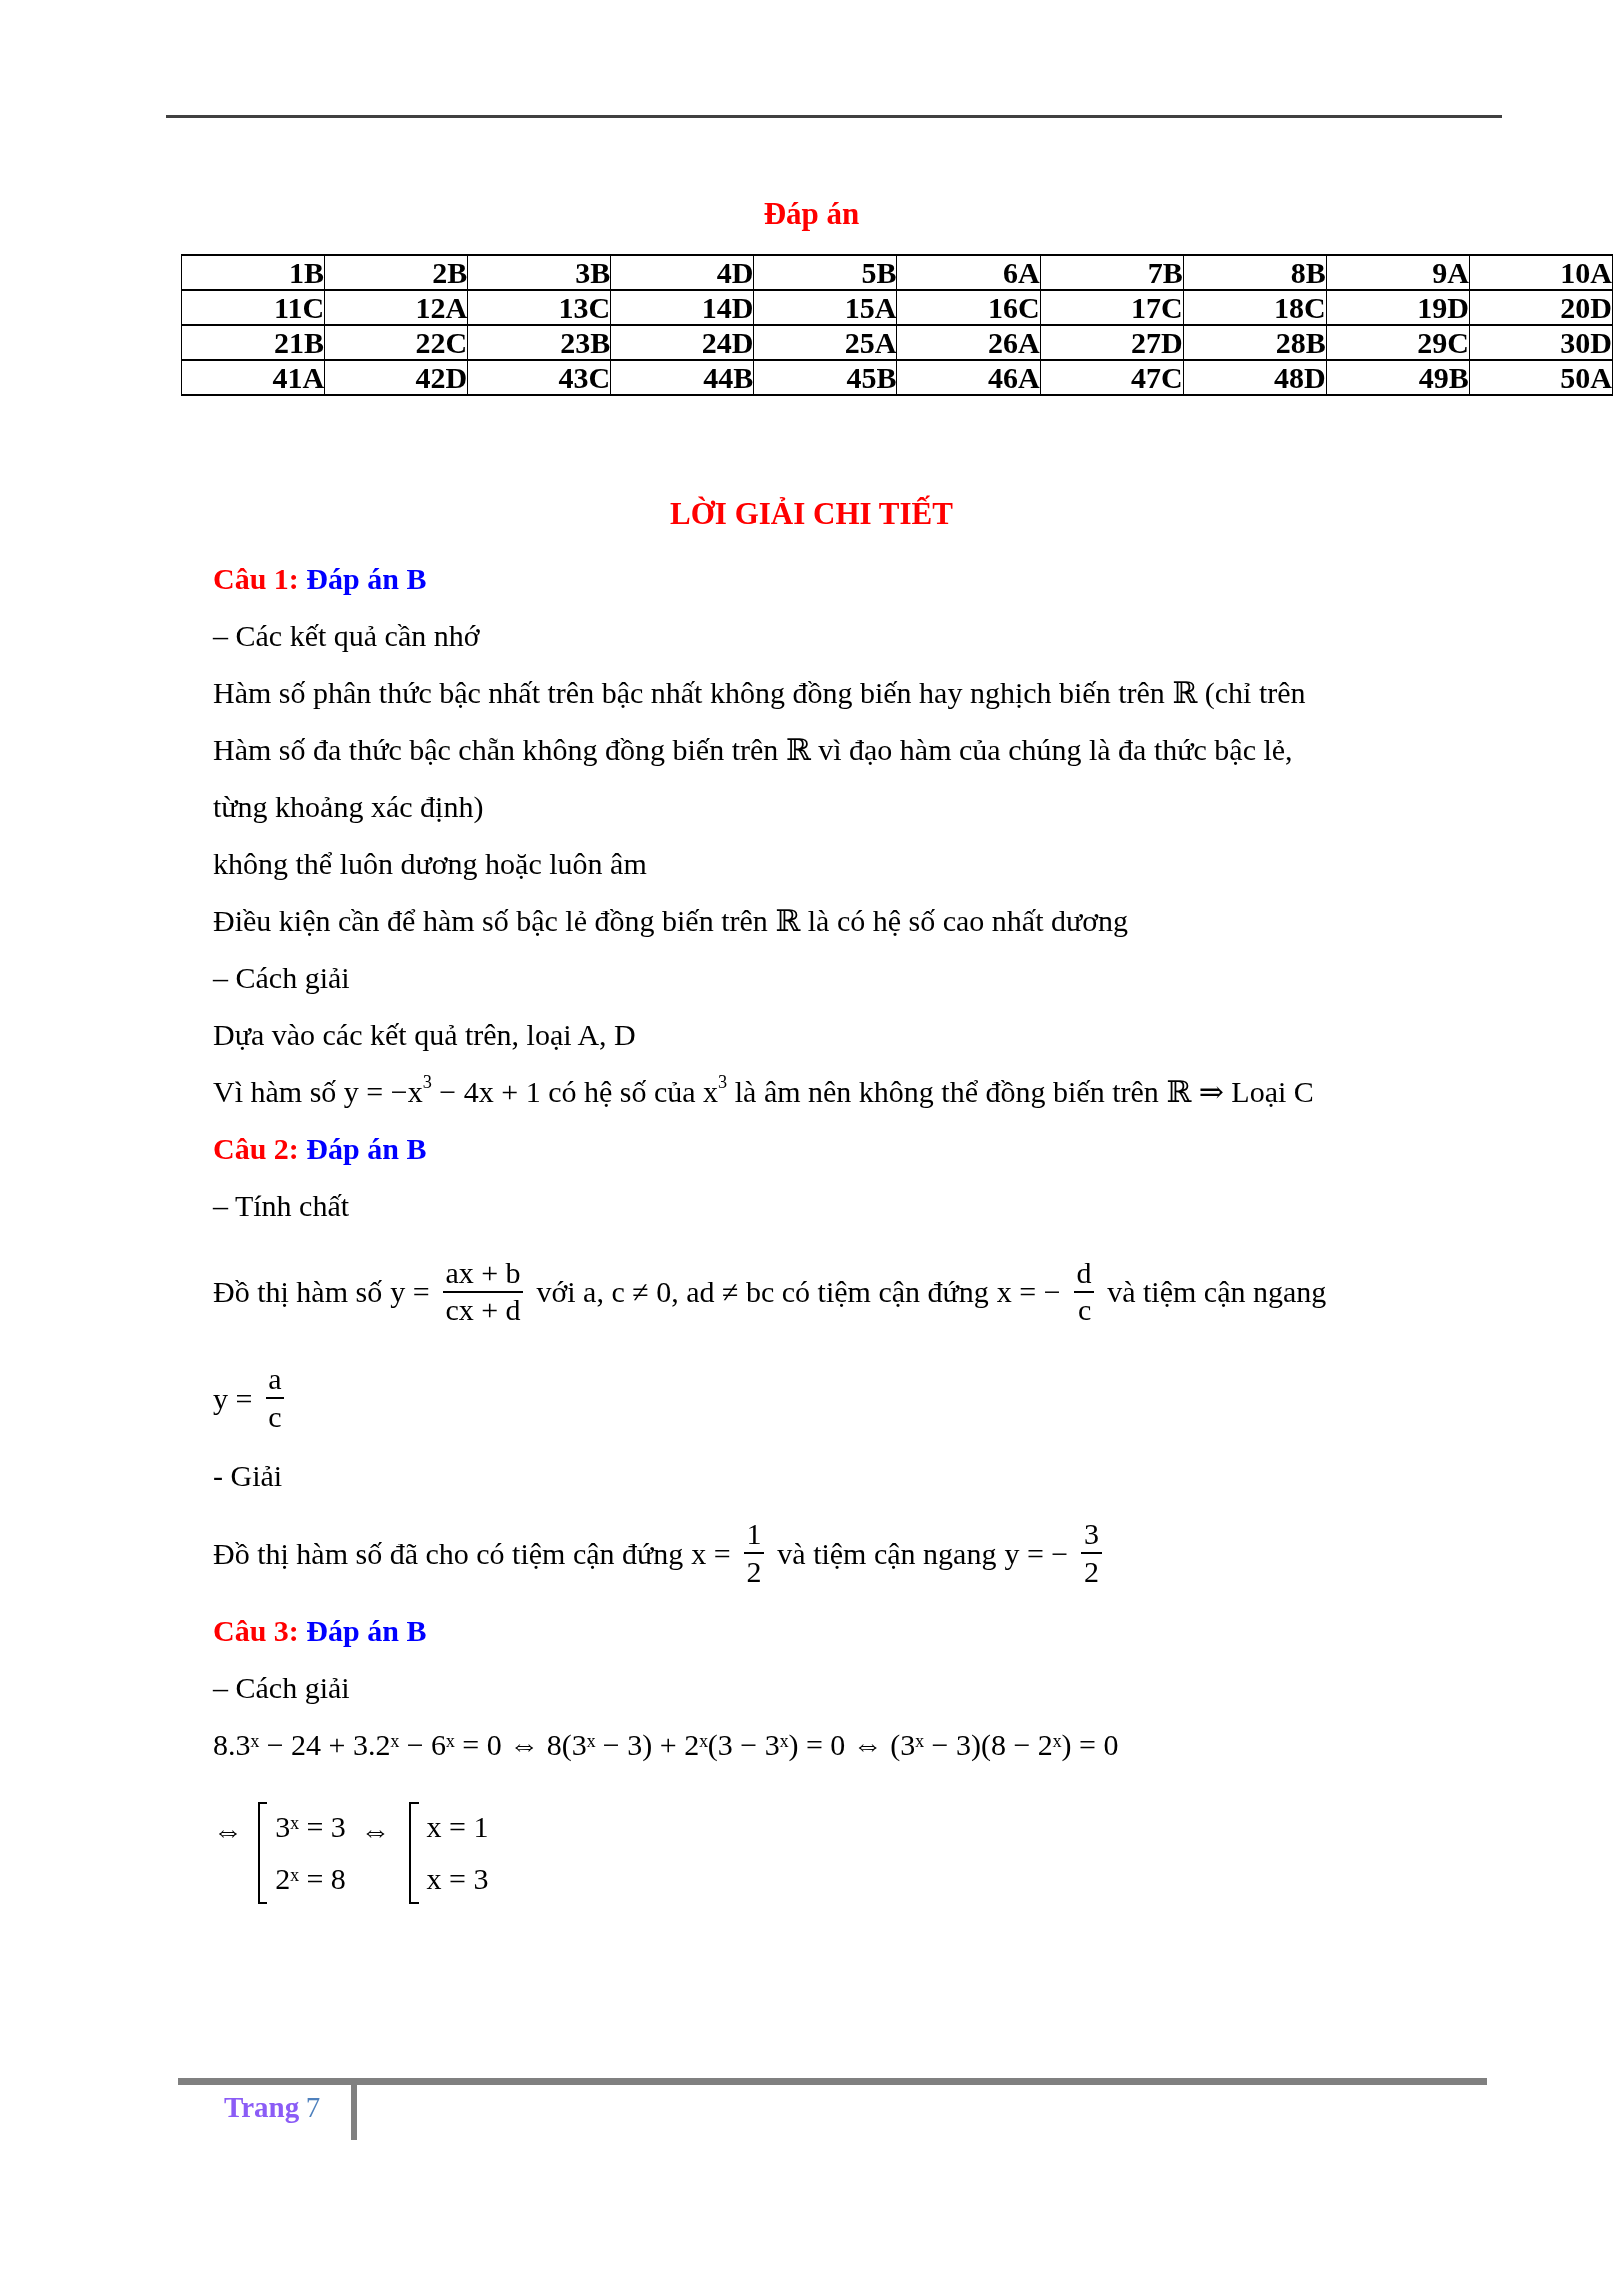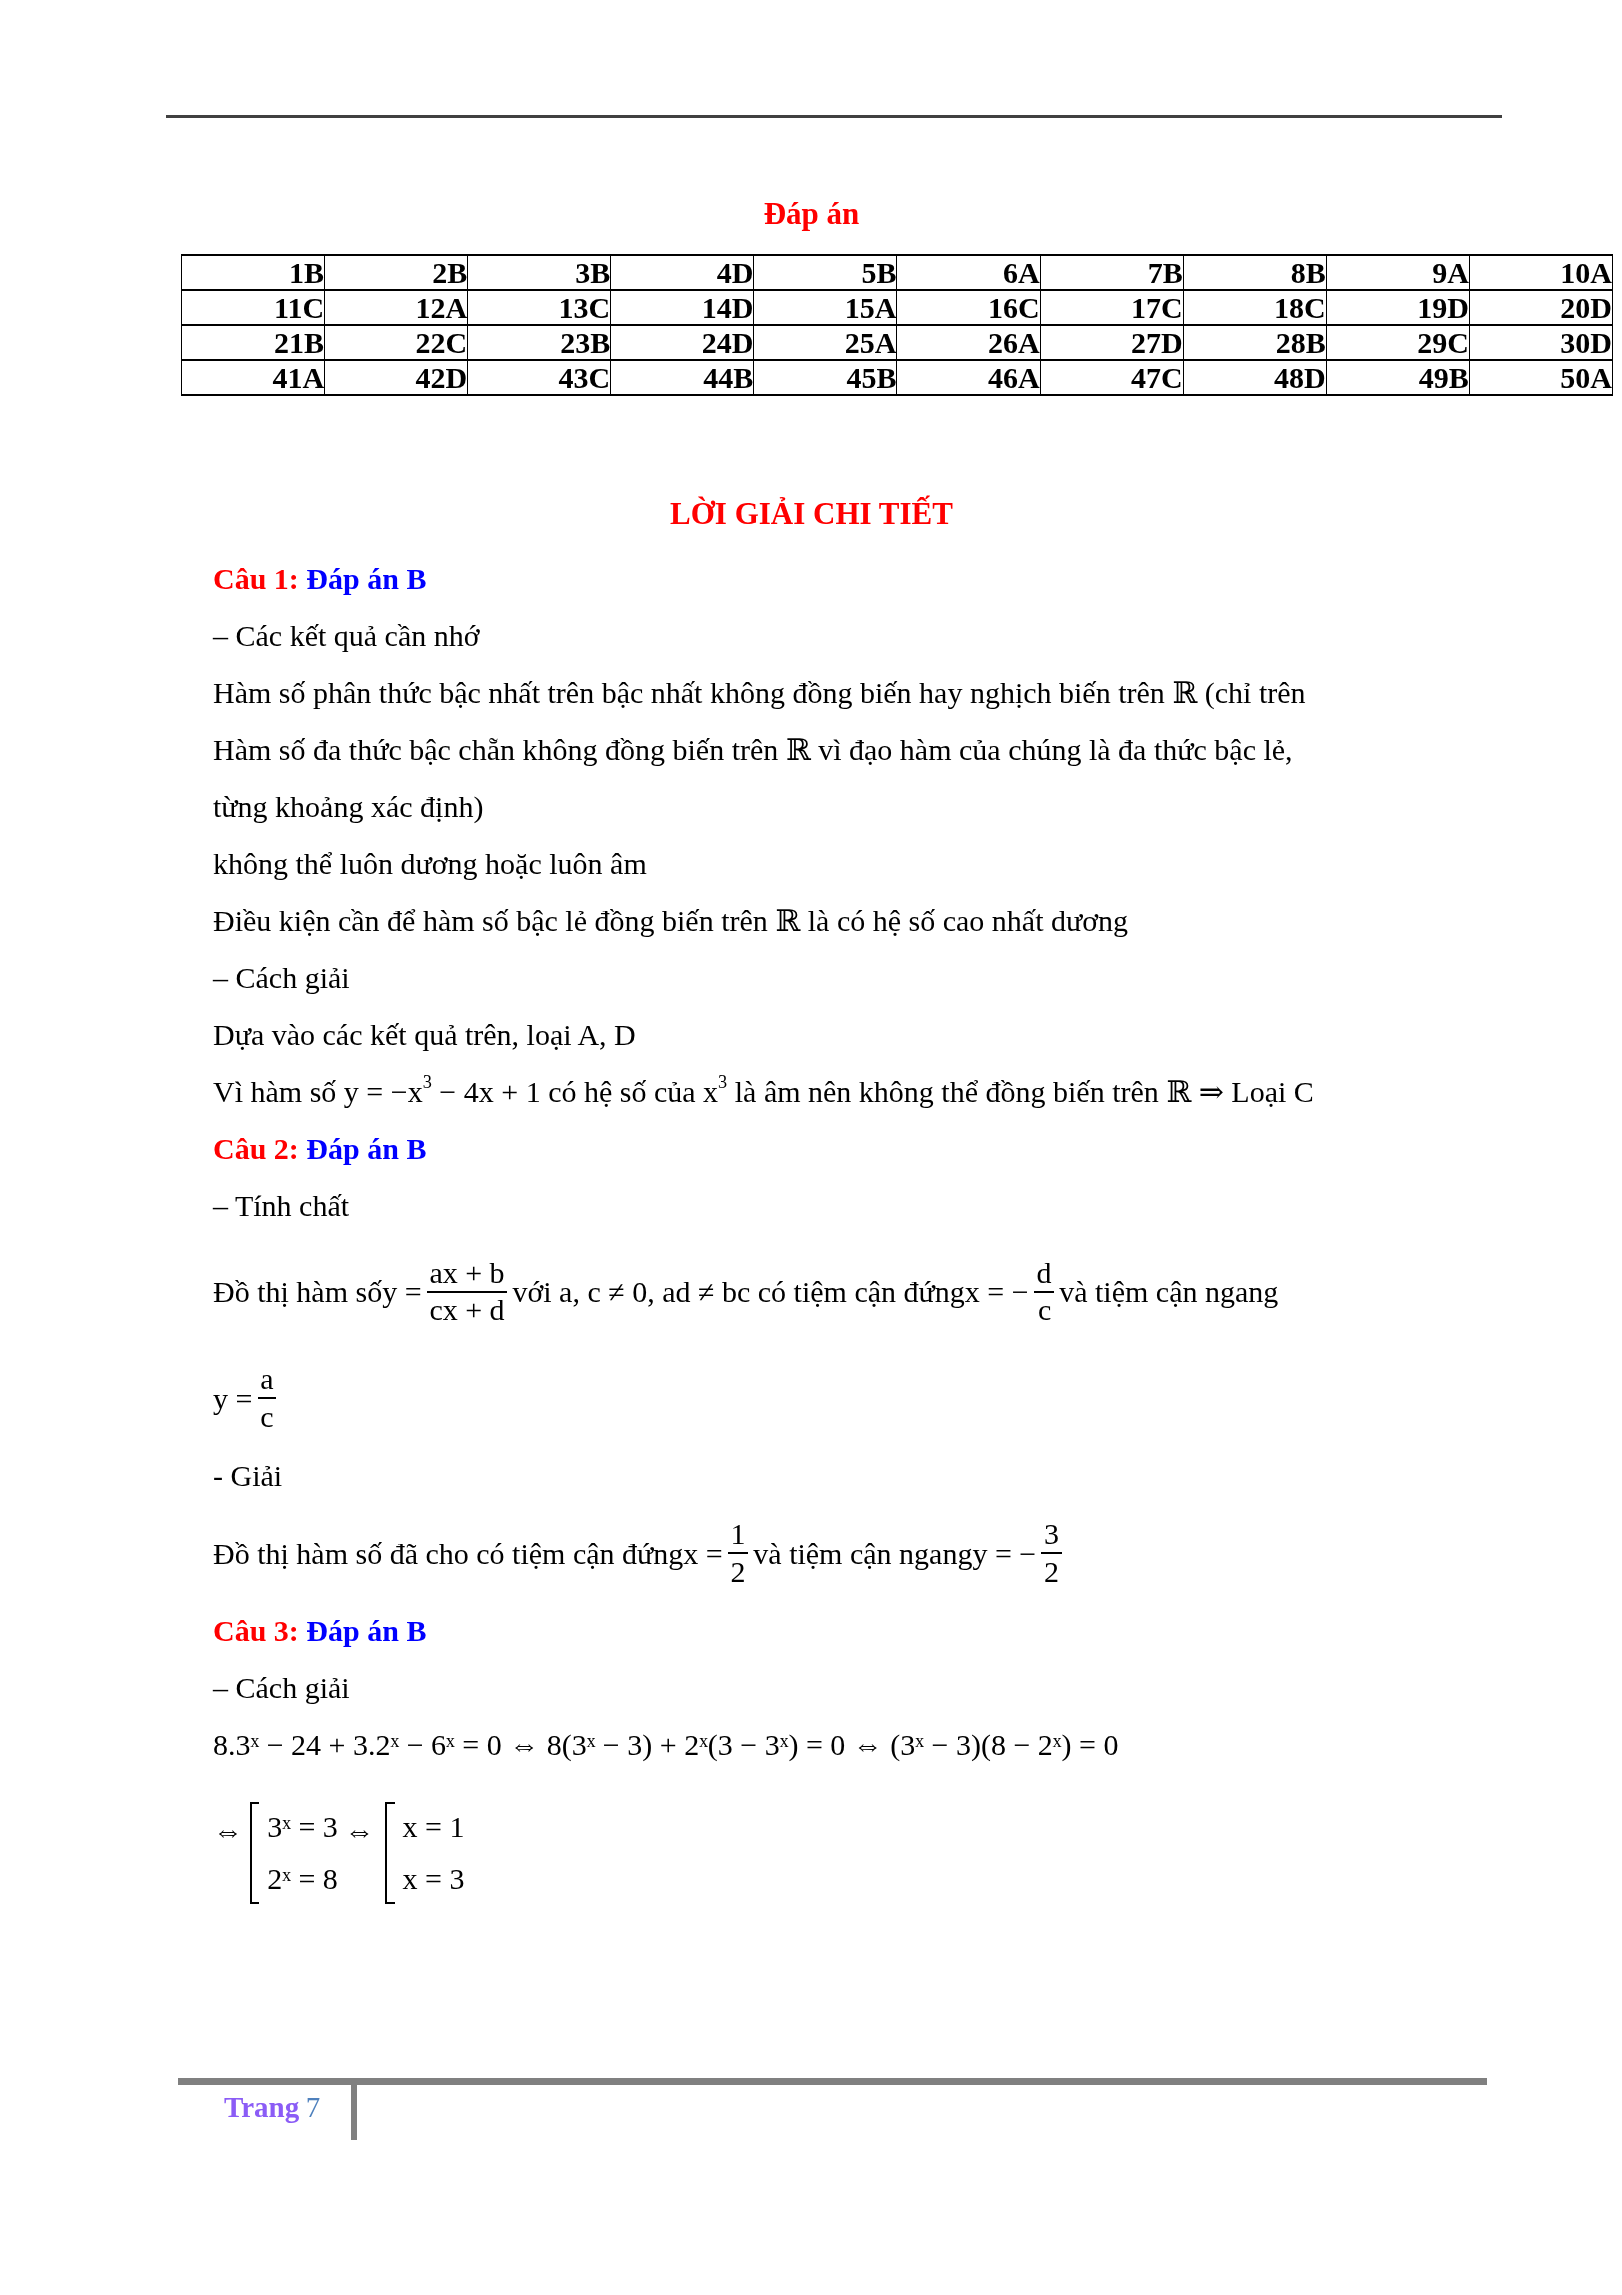--- a/index.html
+++ b/index.html
@@ -15,21 +15,21 @@
   .t-loigiai { top:496px; font-size:31px; }
   .content { position:absolute; left:213px; top:550px; width:1243px; font-size:30px; line-height:57px; }
   .line { white-space:nowrap; height:57px; }
   .q-head { font-weight:bold; }
   .q-red { color:#ff0000; }
   .q-blue { color:#0000ff; }
   .math { font-family:"Liberation Serif", serif; }
   .frac { display:inline-block; vertical-align:middle; text-align:right; margin:0 5.2px; line-height:1; }
   .frac .num { display:block; padding:0 2.6px 2.6px; border-bottom:2px solid #000; }
   .frac .den { display:block; padding:2.6px 2.6px 0; }
-  .tall { height:115px; display:flex; align-items:center; }
+  .tall { height:115px; display:flex; align-items:center;gap:8px; }
   sup { font-size:18.3px; vertical-align:14.4px; line-height:0; }
   .cases { display:inline-flex; align-items:center;margin-top:44px; }
   .bracket { display:inline-block; border:2px solid #000; border-right:none; width:7.9px; height:98px; margin:0 7.9px 0 6.5px; }
   .bracket-body { display:inline-flex; flex-direction:column; justify-content:space-between; height:98px; line-height:46px; }
   .footer-rule { position:absolute; left:178px; top:2078px; width:1309px; height:6.5px; background:#808080; }
   .footer-vbar { position:absolute; left:351px; top:2084px; width:5.9px; height:56px; background:#808080; }
   .footer-page { position:absolute; left:224px; top:2091px; font-size:29px; font-weight:bold; }
   .footer-page .word { color:#8b5cf6; }
   .footer-page .num { color:#4f81bd; font-weight:normal; margin-left:6.5px; }
 </style>

